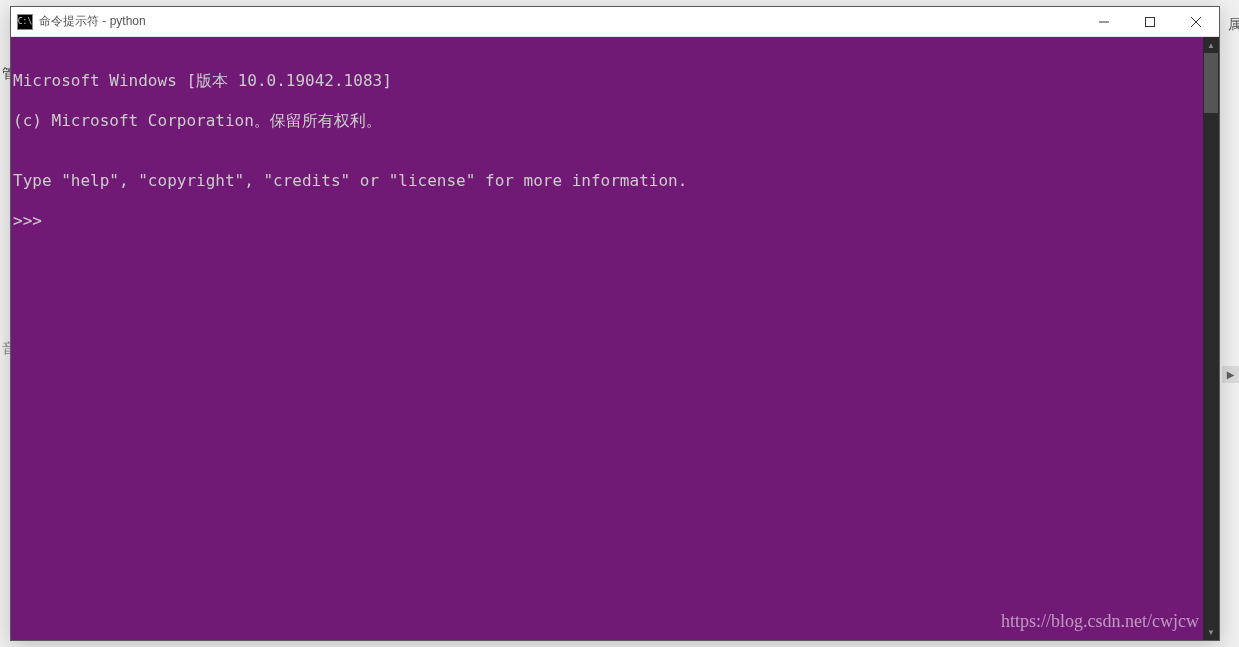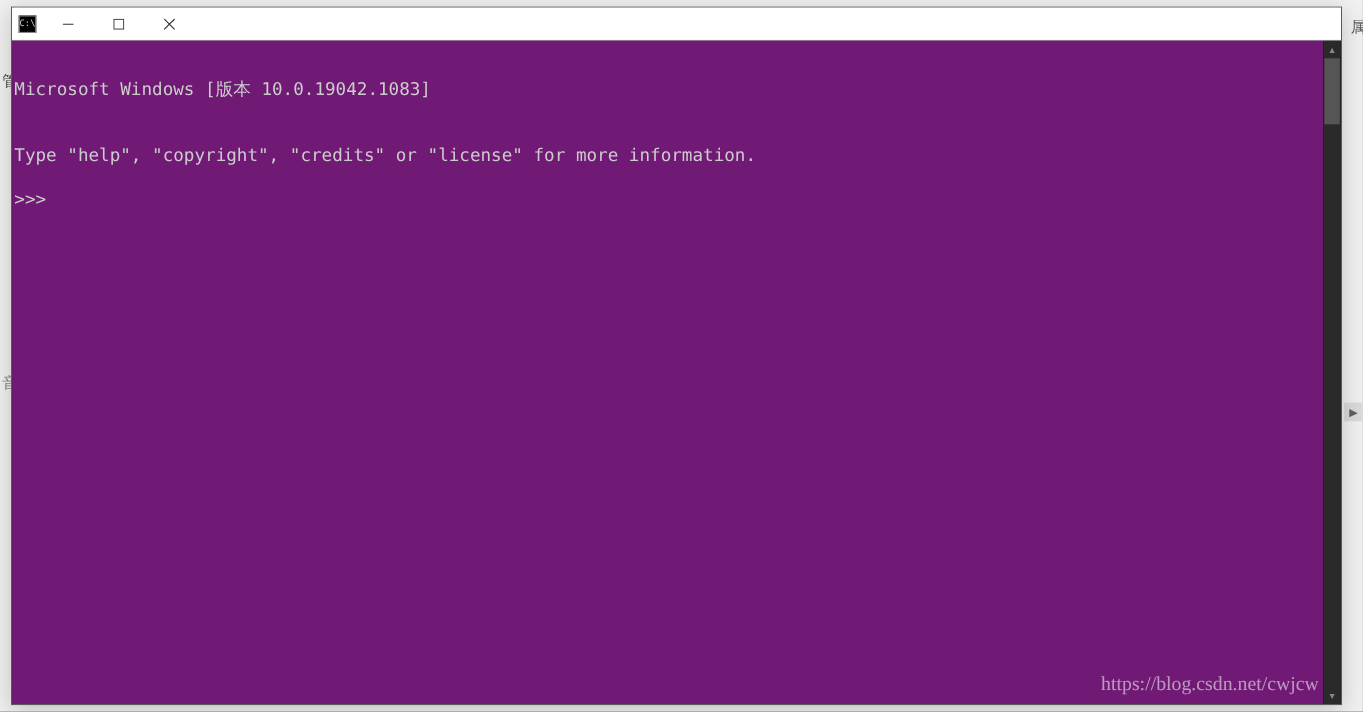--- a/index.html
+++ b/index.html
@@ -148,20 +148,21 @@
 <body>
 
 <span class="bg-fragment" style="left:2px; top:65px; color:#444;font-size:14px;">管</span>
 <span class="bg-fragment" style="left:2px; top:340px; color:#888;font-size:14px;">音</span>
 <span class="bg-fragment" style="left:1228px; top:16px; color:#555;font-size:14px;">属</span>
 <div class="right-scroll-bg">▶</div>
 
 <div class="window">
   <div class="titlebar">
     <div class="titlebar-icon">C:\</div>
+    <div class="titlebar-title">命令提示符 - python</div>
     <div class="win-controls">
       <div class="win-btn">
         <svg viewBox="0 0 10 10">
             <line x1="0" y1="5" x2="10" y2="5" stroke="currentColor" stroke-width="1"></line>
           </svg>
       </div>
       <div class="win-btn">
         <svg viewBox="0 0 10 10">
             <rect x="0.5" y="0.5" width="9" height="9" fill="none" stroke="currentColor" stroke-width="1"></rect>
           </svg>
@@ -170,20 +171,21 @@
         <svg viewBox="0 0 10 10">
             <line x1="0" y1="0" x2="10" y2="10" stroke="currentColor" stroke-width="1"></line>
             <line x1="10" y1="0" x2="0" y2="10" stroke="currentColor" stroke-width="1"></line>
           </svg>
       </div>
     </div>
   </div>
   <div class="terminal-wrap">
     <div class="terminal">
 <span class="terminal-line">Microsoft Windows [版本 10.0.19042.1083]</span>
+<span class="terminal-line">(c) Microsoft Corporation。保留所有权利。</span>
 <span class="terminal-line"></span>
 <span class="terminal-line">Type "help", "copyright", "credits" or "license" for more information.</span>
 <span class="terminal-line">&gt;&gt;&gt;</span>
     </div>
     <div class="scrollbar">
       <div class="scrollbar-arrow up">▲</div>
       <div class="scrollbar-thumb"></div>
       <div class="scrollbar-arrow down">▼</div>
     </div>
     <div class="watermark">https://blog.csdn.net/cwjcw</div>

